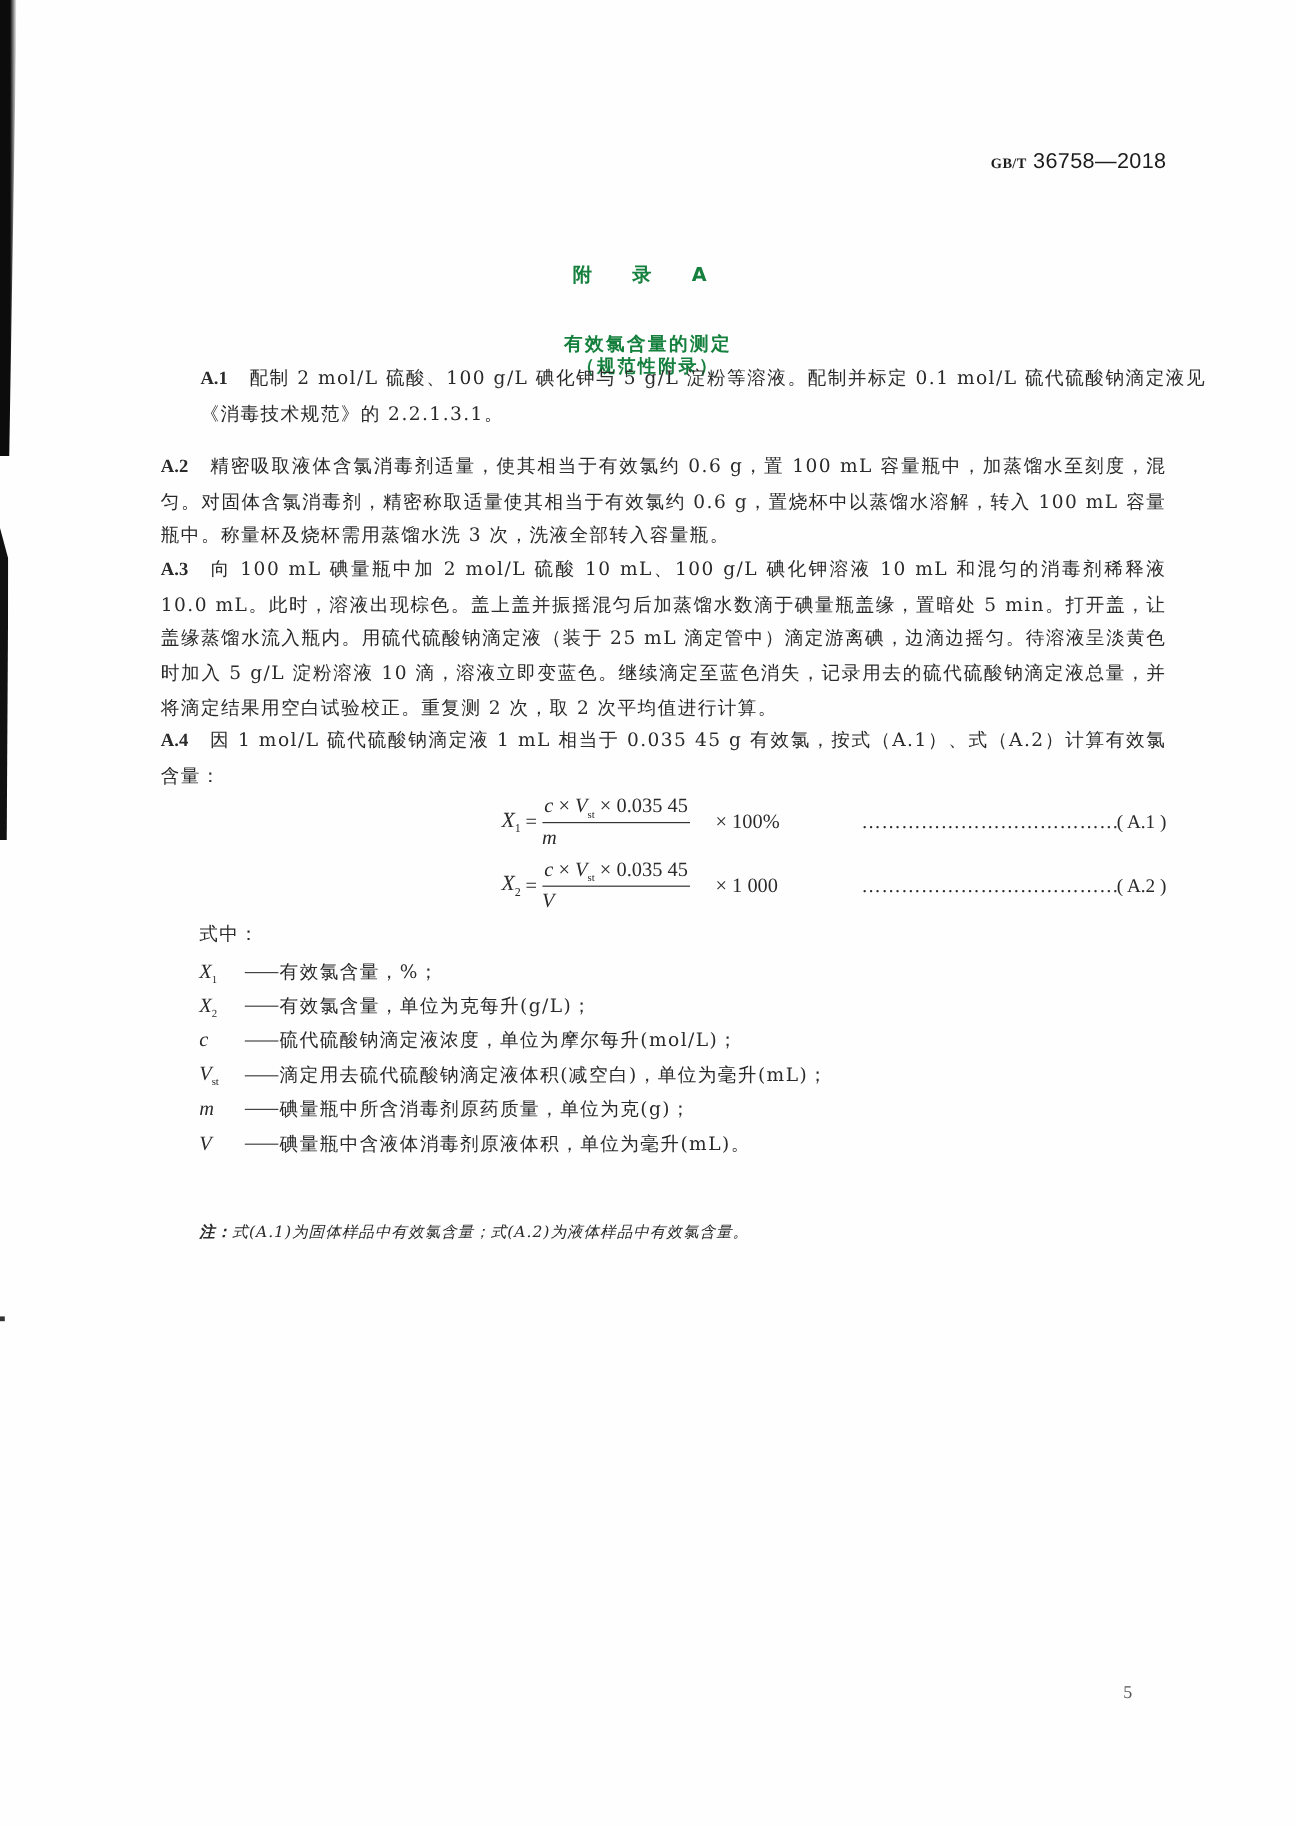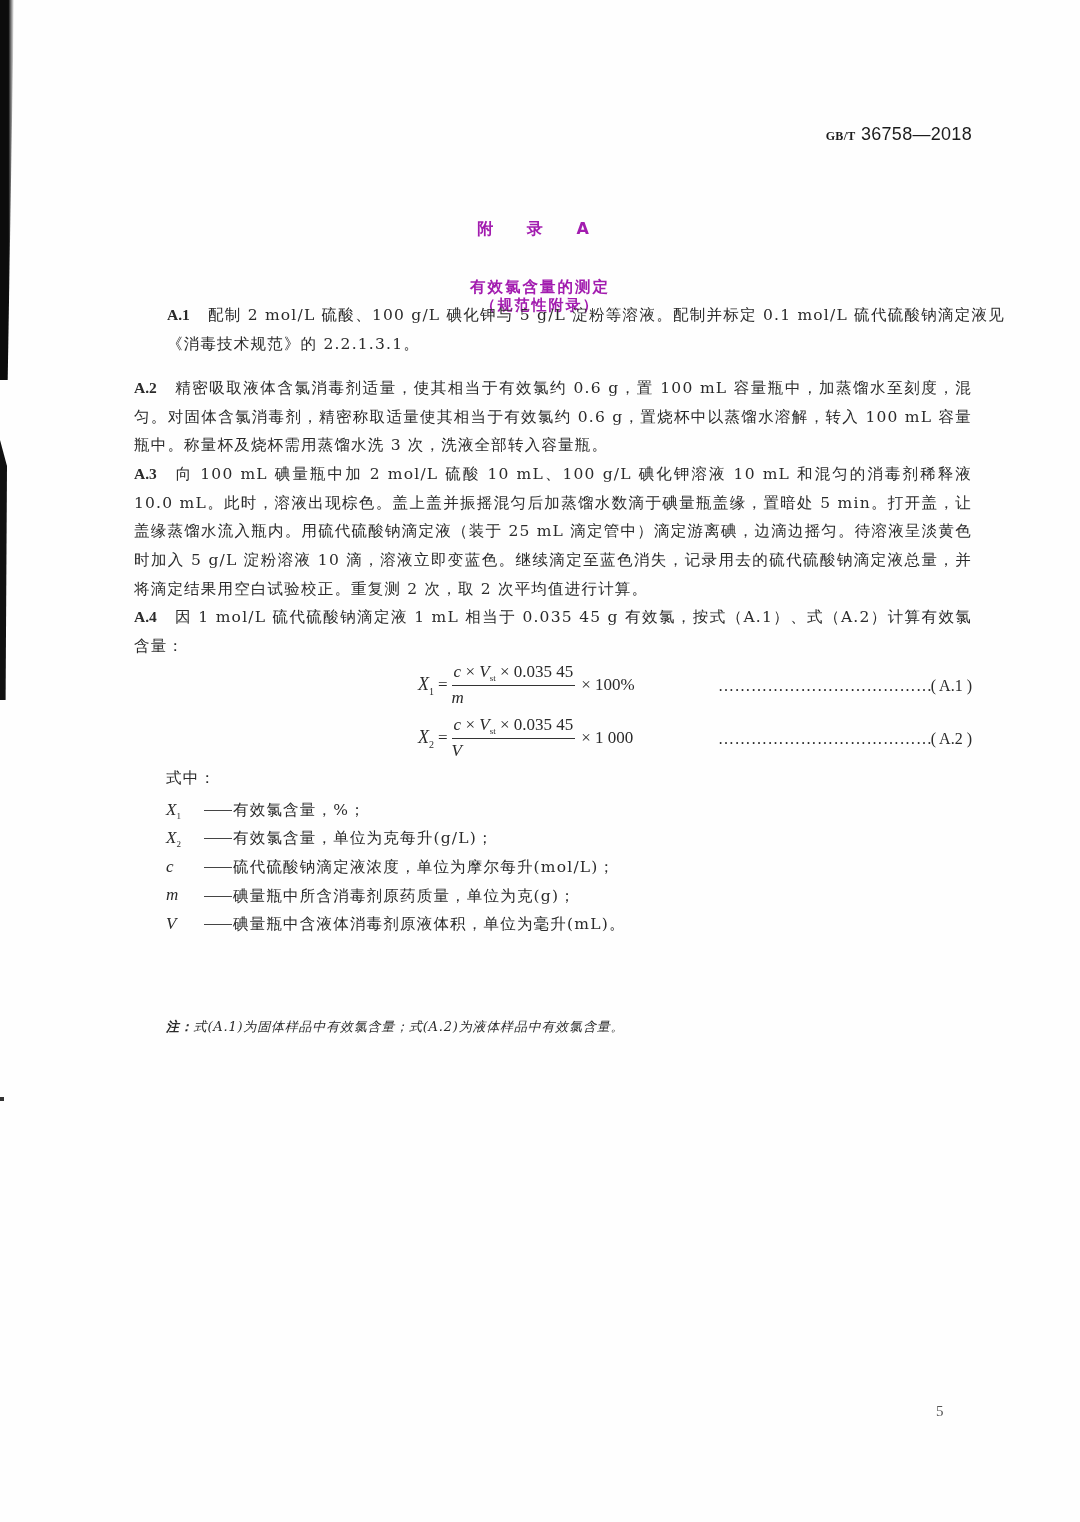--- a/index.html
+++ b/index.html
@@ -22,21 +22,21 @@
   .scan-dot { position:absolute; left:0; top:1097px; width:4px; height:4px; background:#333; }
 
   .std-no {
     position:absolute; right:108px; top:124px;
     font-family:"Liberation Sans","DejaVu Sans",sans-serif;
     font-size:18px; letter-spacing:0.3px; color:#1c1c1c;
   }
   .std-no b { font-family:"Liberation Serif",serif; font-weight:bold; font-size:12px; }
 
   .heading { position:absolute; left:0; width:1080px; text-align:center;
-    font-family:"DejaVu Sans","Liberation Sans",sans-serif; font-weight:bold; color:#a21caf; }
+    font-family:"DejaVu Sans","Liberation Sans",sans-serif; font-weight:bold; color:#15803d; }
   .h1 { top:219px; font-size:16px; letter-spacing:14px; }
   .h2 { top:248px; font-size:15px; letter-spacing:2px;margin-top:48px; }
   .h3 { top:277px; font-size:15.5px; letter-spacing:2px; }
 
   .para {
     position:absolute; left:134px; width:838px;
     font-size:15.5px; line-height:28.7px; letter-spacing:1.2px;
     text-align:justify; text-align-last:left;
   }
   .para .clause { font-weight:bold; font-family:"Liberation Serif",serif; margin-right:18px; letter-spacing:0; }
@@ -53,21 +53,21 @@
   .f1 { top:662px; }
   .f2 { top:715px; }
   .formula .lhs { font-style:italic; font-size:18px; }
   .formula .lhs sub { font-size:10px; font-style:normal; }
   .formula .eq { margin:0 4px; }
   .frac { display:inline-flex; flex-direction:column; align-items:flex-start; }
   .frac .num { padding:0 2px 2px; border-bottom:1px solid #333; white-space:nowrap; }
   .frac .num i { font-style:italic; }
   .frac .num sub { font-size:9px; }
   .frac .den { font-style:italic; padding-top:2px; }
-  .formula .mult { margin-left:6px; white-space:nowrap; }
+  .formula .mult { margin-left:21px; white-space:nowrap; }
   .eqno {
     position:absolute; left:718px; width:254px;
     font-family:"Liberation Serif",serif; font-size:16px; color:#2a2a2a;
     display:flex; justify-content:space-between; white-space:nowrap; overflow:hidden;
   }
   .eqno .dots { letter-spacing:0.5px; overflow:hidden; flex:1; }
   .eq1 { top:677px; }
   .eq2 { top:730px; }
 
   .where { position:absolute; left:166px; font-size:15.5px; letter-spacing:1.2px; }
@@ -151,20 +151,25 @@
     <span class="sym"><span>X</span><sub>2</sub></span>
     <span class="dash"></span>
     <span>有效氯含量，单位为克每升(g/L)；</span>
   </div>
   <div class="def-row">
     <span class="sym"><span>c</span><sub></sub></span>
     <span class="dash"></span>
     <span>硫代硫酸钠滴定液浓度，单位为摩尔每升(mol/L)；</span>
   </div>
   <div class="def-row">
+    <span class="sym"><span>V</span><sub>st</sub></span>
+    <span class="dash"></span>
+    <span>滴定用去硫代硫酸钠滴定液体积(减空白)，单位为毫升(mL)；</span>
+  </div>
+  <div class="def-row">
     <span class="sym"><span>m</span><sub></sub></span>
     <span class="dash"></span>
     <span>碘量瓶中所含消毒剂原药质量，单位为克(g)；</span>
   </div>
   <div class="def-row">
     <span class="sym"><span>V</span><sub></sub></span>
     <span class="dash"></span>
     <span>碘量瓶中含液体消毒剂原液体积，单位为毫升(mL)。</span>
   </div>
 </div>

